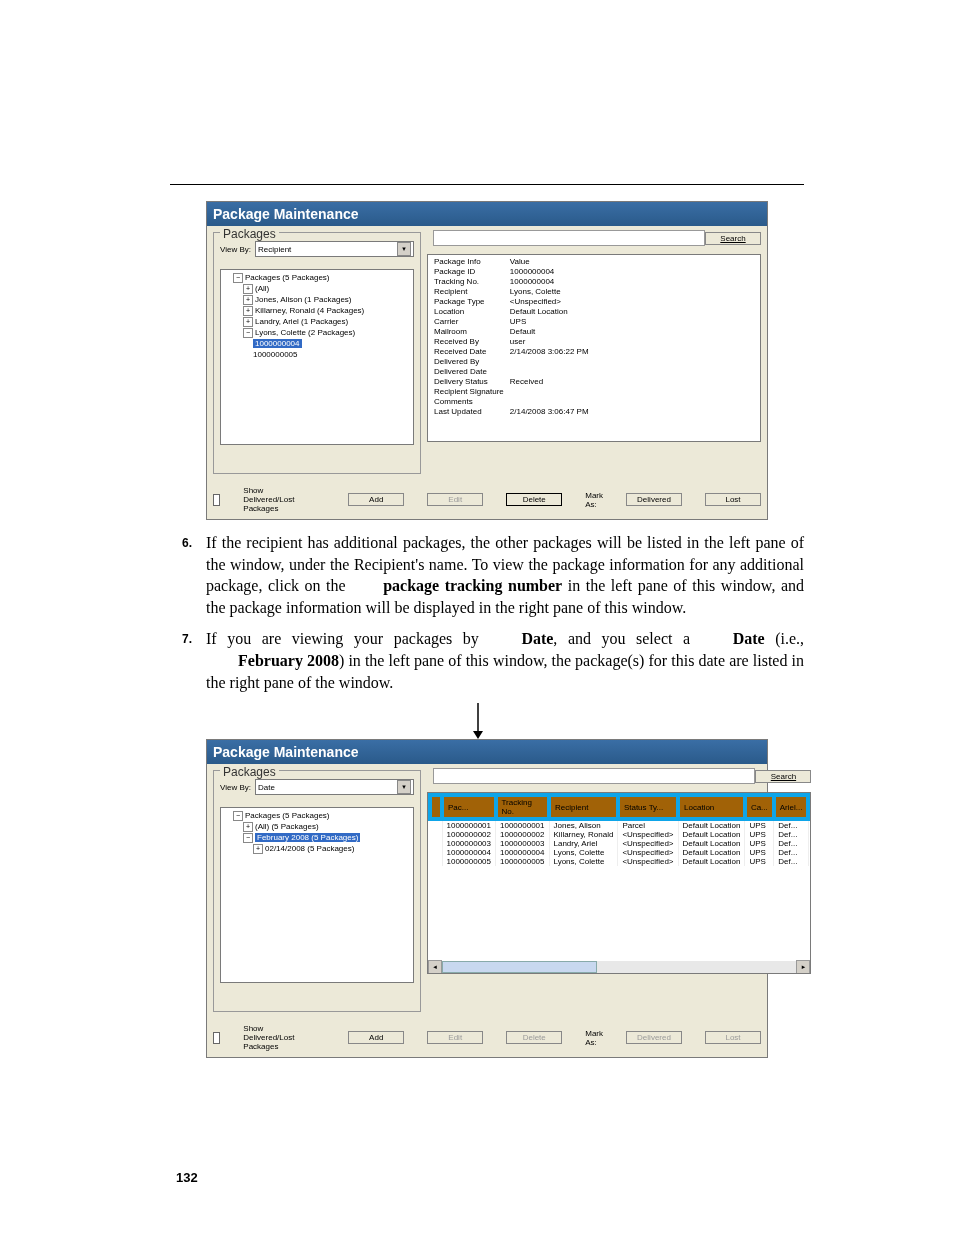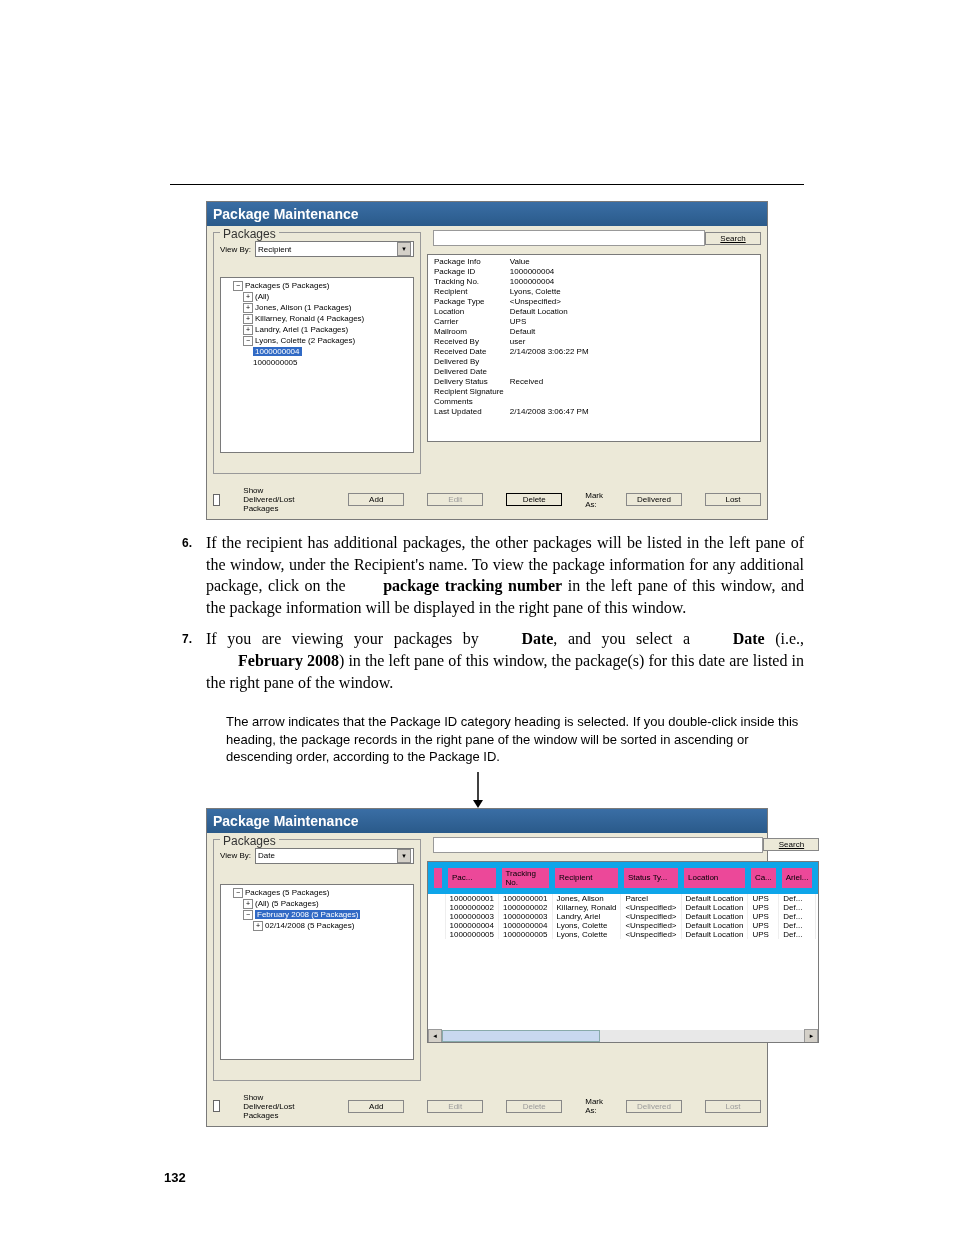--- a/index.html
+++ b/index.html
@@ -8,21 +8,21 @@
   .running-head .title-line{font-variant:small-caps;letter-spacing:.5px;}
   .hr{border:0;border-top:1.5px solid #000;margin:0 0 16px 0;}
   .figure{display:block;margin:0 auto 12px auto;}
   .app-win{background:#ece9d8;border:1px solid #7a7a7a;font-family:Tahoma,Arial,sans-serif;font-size:8px;color:#000;}
   .app-title{background:linear-gradient(#3a6ea5,#2a5a8a);color:#fff;font-size:14px;font-weight:bold;padding:4px 6px;}
   .app-body{display:flex;align-items:flex-start;gap:0;}
   .group{border:1px solid #999;margin:6px;position:relative;padding:8px 6px 6px 6px;background:#ece9d8;}
   .group-label{position:absolute;top:-6px;left:6px;background:#ece9d8;padding:0 3px;font-size:12px;color:#333;}
   .left-col{width:220px;flex:0 0 auto;}
   .right-col{flex:1 1 auto;}
-  .viewby-row{display:flex;align-items:center;gap:4px;margin-bottom:20px;}
+  .viewby-row{display:flex;align-items:center;gap:4px;margin-bottom:12px;}
   .select{border:1px solid #7a7a7a;background:#fff;height:14px;display:flex;align-items:center;justify-content:space-between;padding:0 2px;flex:1 1 auto;}
   .select .arrow{width:12px;height:12px;background:#d4d0c8;border:1px solid #888;display:flex;align-items:center;justify-content:center;font-size:7px;}
   .tree{background:#fff;border:1px solid #7a7a7a;padding:2px;height:170px;overflow:hidden;}
   .tree ul{list-style:none;margin:0;padding-left:10px;}
   .tree li{white-space:nowrap;line-height:11px;}
   .node-toggle{display:inline-block;width:8px;height:8px;border:1px solid #888;text-align:center;line-height:7px;font-size:7px;margin-right:2px;background:#fff;}
   .tree .sel{background:#316ac5;color:#fff;padding:0 2px;}
   .toolbar{display:flex;align-items:center;gap:0;padding:4px 6px;justify-content:center;}
   .txt{border:1px solid #999;background:#fff;height:14px;flex:1 1 auto;}
   .btn{border:1px solid #888;background:#ece9d8;padding:1px 8px;font-size:8px;min-width:38px;text-align:center;}
@@ -31,35 +31,35 @@
   .kv{display:flex;gap:14px;padding:2px 6px;align-items:flex-start;background:#fff;border:1px solid #7a7a7a;margin:4px 6px 0 0;height:182px;}
   .kv table{border-collapse:collapse;font-size:8px;}
   .kv td{padding:0 6px 1px 0;white-space:nowrap;}
   .kv td.lab{color:#000;}
   .footer-row{display:flex;align-items:center;gap:23px;padding:6px;}
   .footer-row .chk{width:10px;height:10px;border:1px solid #666;background:#fff;display:inline-block;}
   .footer-row .spacer{flex:1 1 auto;}
   .footer-row .ml{font-size:8px;}
   .grid{background:#fff;border:1px solid #7a7a7a;margin:4px 6px 0 0;height:180px;overflow:hidden;position:relative;}
   .grid table{border-collapse:collapse;font-size:8px;width:100%;}
-  .grid thead td{background:#ec4899;border:6px solid #0ea5e9;padding:1px 4px;font-weight:normal;}
+  .grid thead td{background:#a16207;border:4px solid #0ea5e9;padding:1px 4px;font-weight:normal;}
   .grid tbody td{padding:0 4px;white-space:nowrap;border-right:1px solid #eee;}
   .hscroll{position:absolute;bottom:0;left:0;right:0;height:12px;background:#e8e8e8;display:flex;align-items:center;}
   .hscroll .cap{width:12px;height:12px;background:#d4d0c8;border:1px solid #999;display:flex;align-items:center;justify-content:center;font-size:7px;}
   .hscroll .thumb{height:10px;background:#c8d8ef;border:1px solid #8aa;flex:0 0 40%;}
   .hscroll .track{flex:1 1 auto;}
 
   .body-text{font-size:16px;line-height:1.35;text-align:justify;}
   .item{display:flex;gap:14px;margin:8px 0 10px 0;}
   .item .num{font-family:Arial,Helvetica,sans-serif;font-weight:bold;font-size:12px;width:22px;flex:0 0 auto;padding-top:3px;text-align:right;}
   .item .txtb{flex:1 1 auto;}
   .callout{font-family:Arial,Helvetica,sans-serif;font-size:13px;line-height:1.35;margin:20px 0 6px 56px;}
   .callout-arrow{display:block;margin:0 0 0 300px;}
   .callout-arrow svg{display:block;}
-  .pagenum{position:absolute;bottom:50px;left:164px;font-family:Arial,Helvetica,sans-serif;font-weight:bold;font-size:13px;}
+  .pagenum{position:absolute;bottom:50px;left:176px;font-family:Arial,Helvetica,sans-serif;font-weight:bold;font-size:13px;}
   .u{text-decoration:underline;}
   b,strong{font-weight:bold;margin-left:32px;}
 </style>
 </head>
 <body>
 
 <div class="page">
   <div class="running-head">
   </div>
   <hr class="hr">
@@ -195,21 +195,20 @@
     </div>
   </div>
 
   <div class="item body-text">
     <div class="num">7.</div>
     <div class="txtb">
       <span>If you are viewing your packages by </span><b>Date</b><span>, and you select a </span><b>Date</b><span> (i.e., </span><b>February 2008</b><span>) in the left pane of this window, the package(s) for this date are listed in the right pane of the window.</span>
     </div>
   </div>
 
-  <div class="callout">The arrow indicates that the Package ID category heading is selected. If you double-click inside this heading, the package records in the right pane of the window will be sorted in ascending or descending order, according to the Package ID.</div>
   <div class="callout-arrow">
     <svg width="16" height="36">
         <line x1="8" y1="0" x2="8" y2="30" stroke="#000" stroke-width="1.5"></line>
         <polygon points="3,28 13,28 8,36" fill="#000"></polygon>
       </svg>
   </div>
 
   <div class="figure app-win" style="width:560px;position:relative;">
     <div class="app-title">Package Maintenance</div>
     <div class="ok-btn">OK</div>

